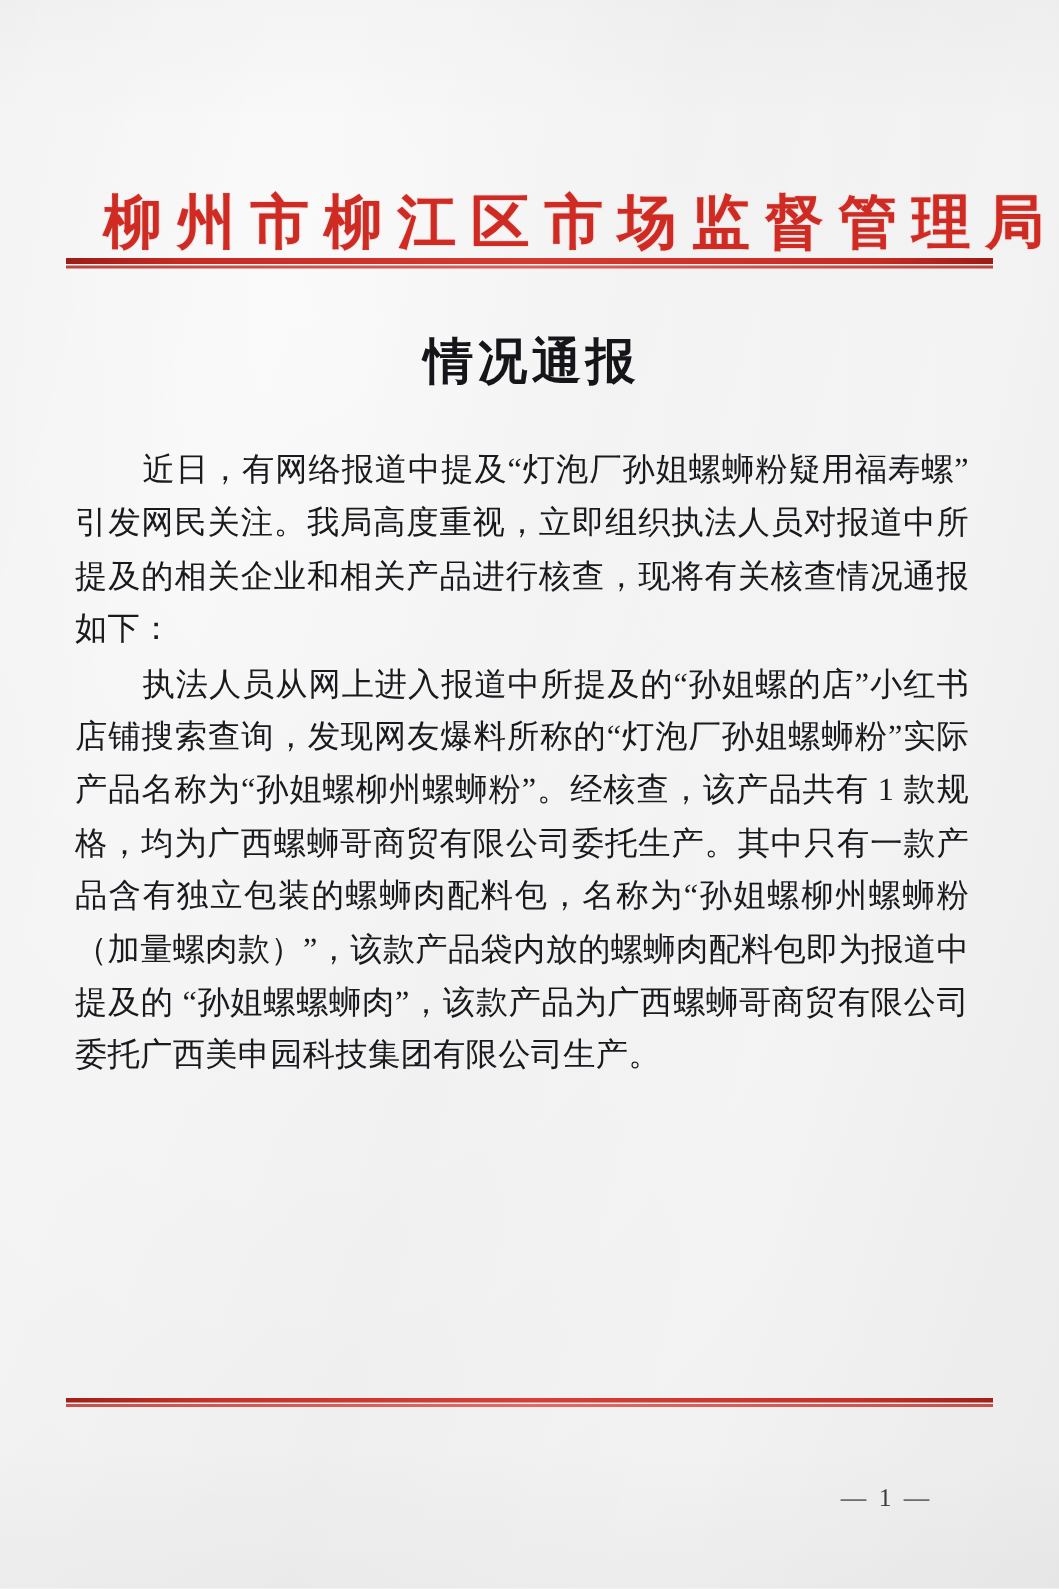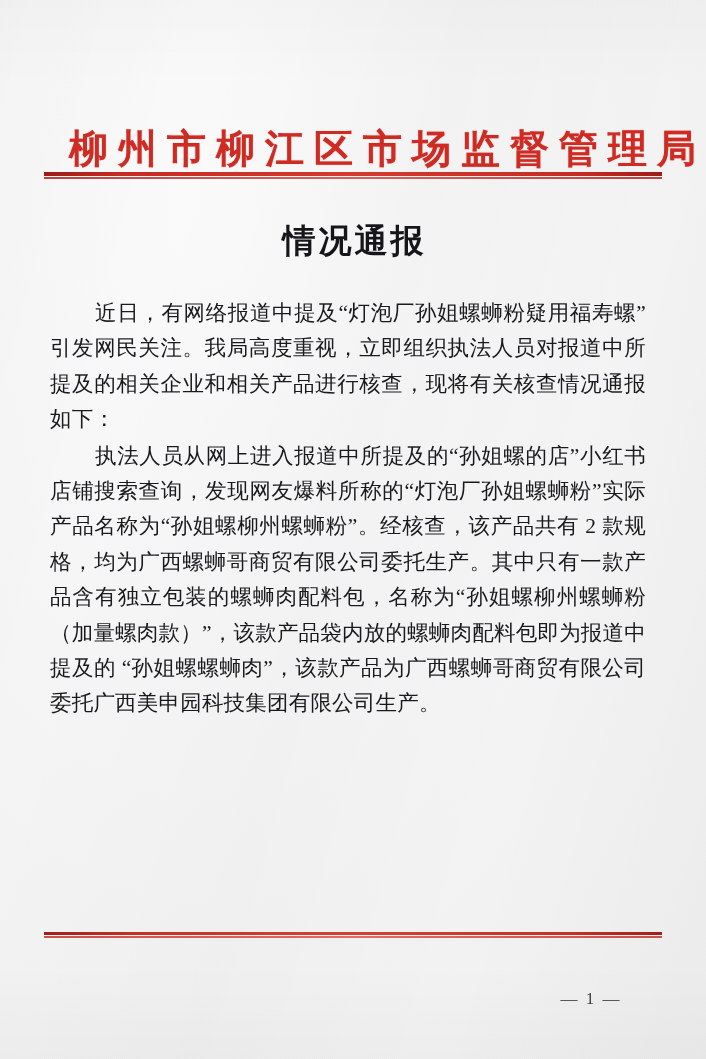--- a/index.html
+++ b/index.html
@@ -171,21 +171,21 @@
 
   <div class="masthead-rule">
     <div class="bar-thick"></div>
     <div class="bar-thin"></div>
   </div>
 
   <div class="doc-title">情况通报</div>
 
   <div class="body-copy">
     <p class="para">近日，有网络报道中提及“灯泡厂孙姐螺蛳粉疑用福寿螺”引发网民关注。我局高度重视，立即组织执法人员对报道中所提及的相关企业和相关产品进行核查，现将有关核查情况通报如下：</p>
-    <p class="para">执法人员从网上进入报道中所提及的“孙姐螺的店”小红书店铺搜索查询，发现网友爆料所称的“灯泡厂孙姐螺蛳粉”实际产品名称为“孙姐螺柳州螺蛳粉”。经核查，该产品共有 2 款规格，均为广西螺蛳哥商贸有限公司委托生产。其中只有一款产品含有独立包装的螺蛳肉配料包，名称为“孙姐螺柳州螺蛳粉（加量螺肉款）”，该款产品袋内放的螺蛳肉配料包即为报道中提及的 “孙姐螺螺蛳肉”，该款产品为广西螺蛳哥商贸有限公司委托广西美申园科技集团有限公司生产。</p>
+    <p class="para">执法人员从网上进入报道中所提及的“孙姐螺的店”小红书店铺搜索查询，发现网友爆料所称的“灯泡厂孙姐螺蛳粉”实际产品名称为“孙姐螺柳州螺蛳粉”。经核查，该产品共有 1 款规格，均为广西螺蛳哥商贸有限公司委托生产。其中只有一款产品含有独立包装的螺蛳肉配料包，名称为“孙姐螺柳州螺蛳粉（加量螺肉款）”，该款产品袋内放的螺蛳肉配料包即为报道中提及的 “孙姐螺螺蛳肉”，该款产品为广西螺蛳哥商贸有限公司委托广西美申园科技集团有限公司生产。</p>
   </div>
 
   <div class="footer-rule">
     <div class="bar-thick"></div>
     <div class="bar-thin"></div>
   </div>
 
   <div class="page-number">
     <span class="page-number-inner">— 1 —</span>
   </div>

